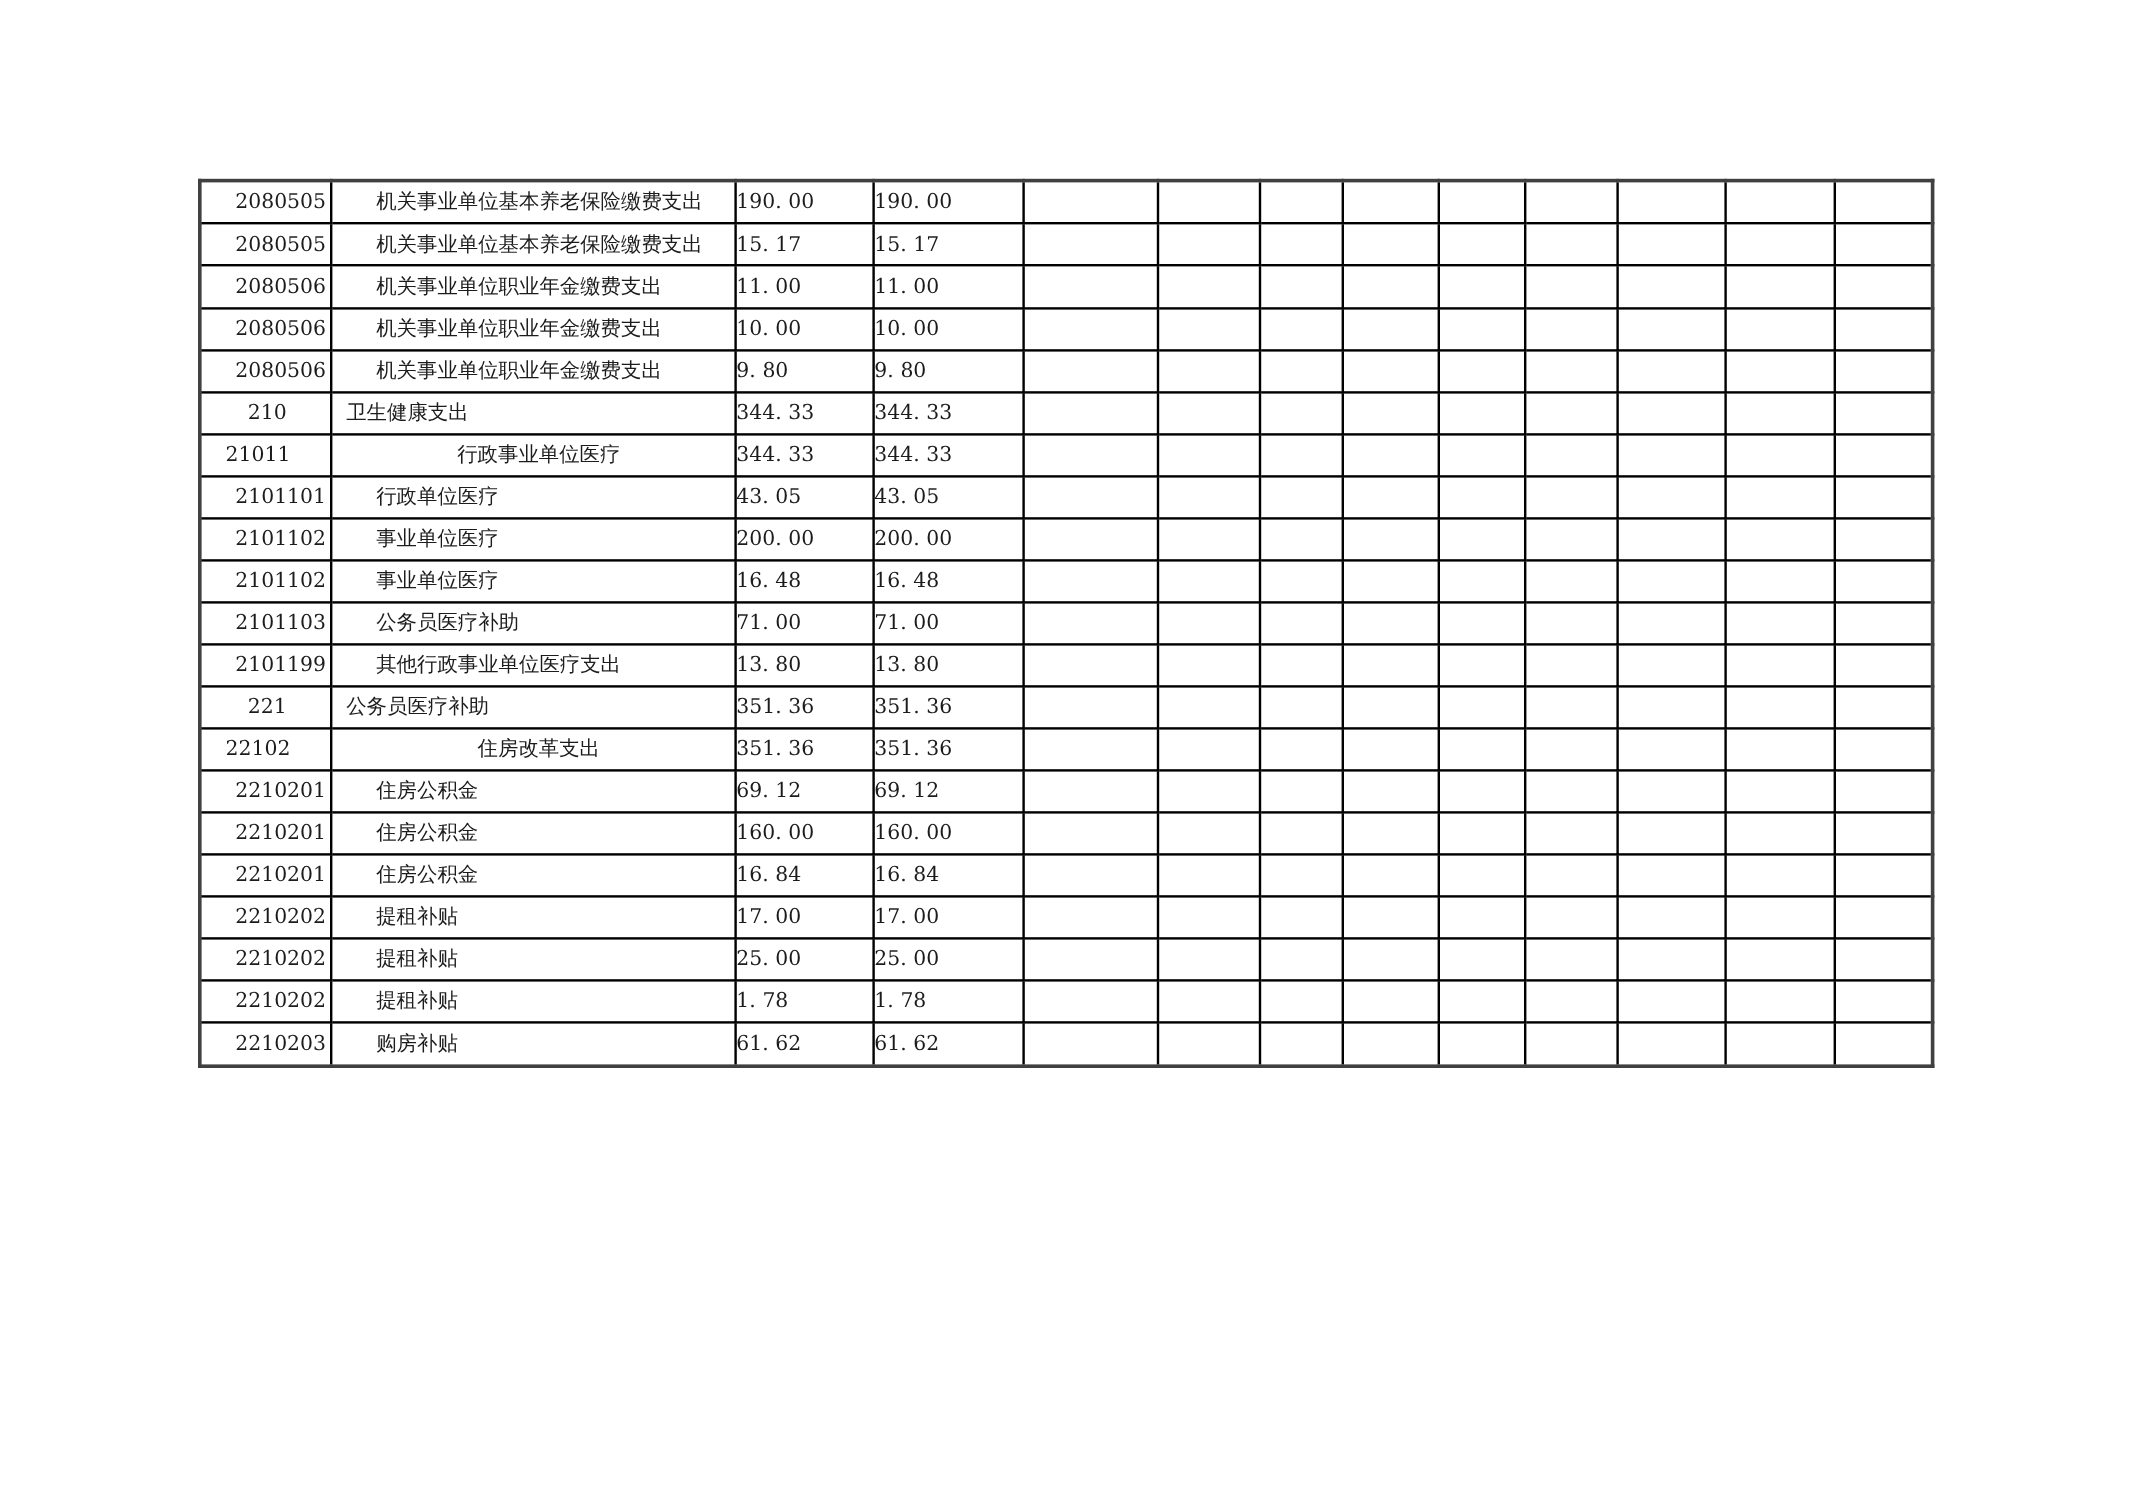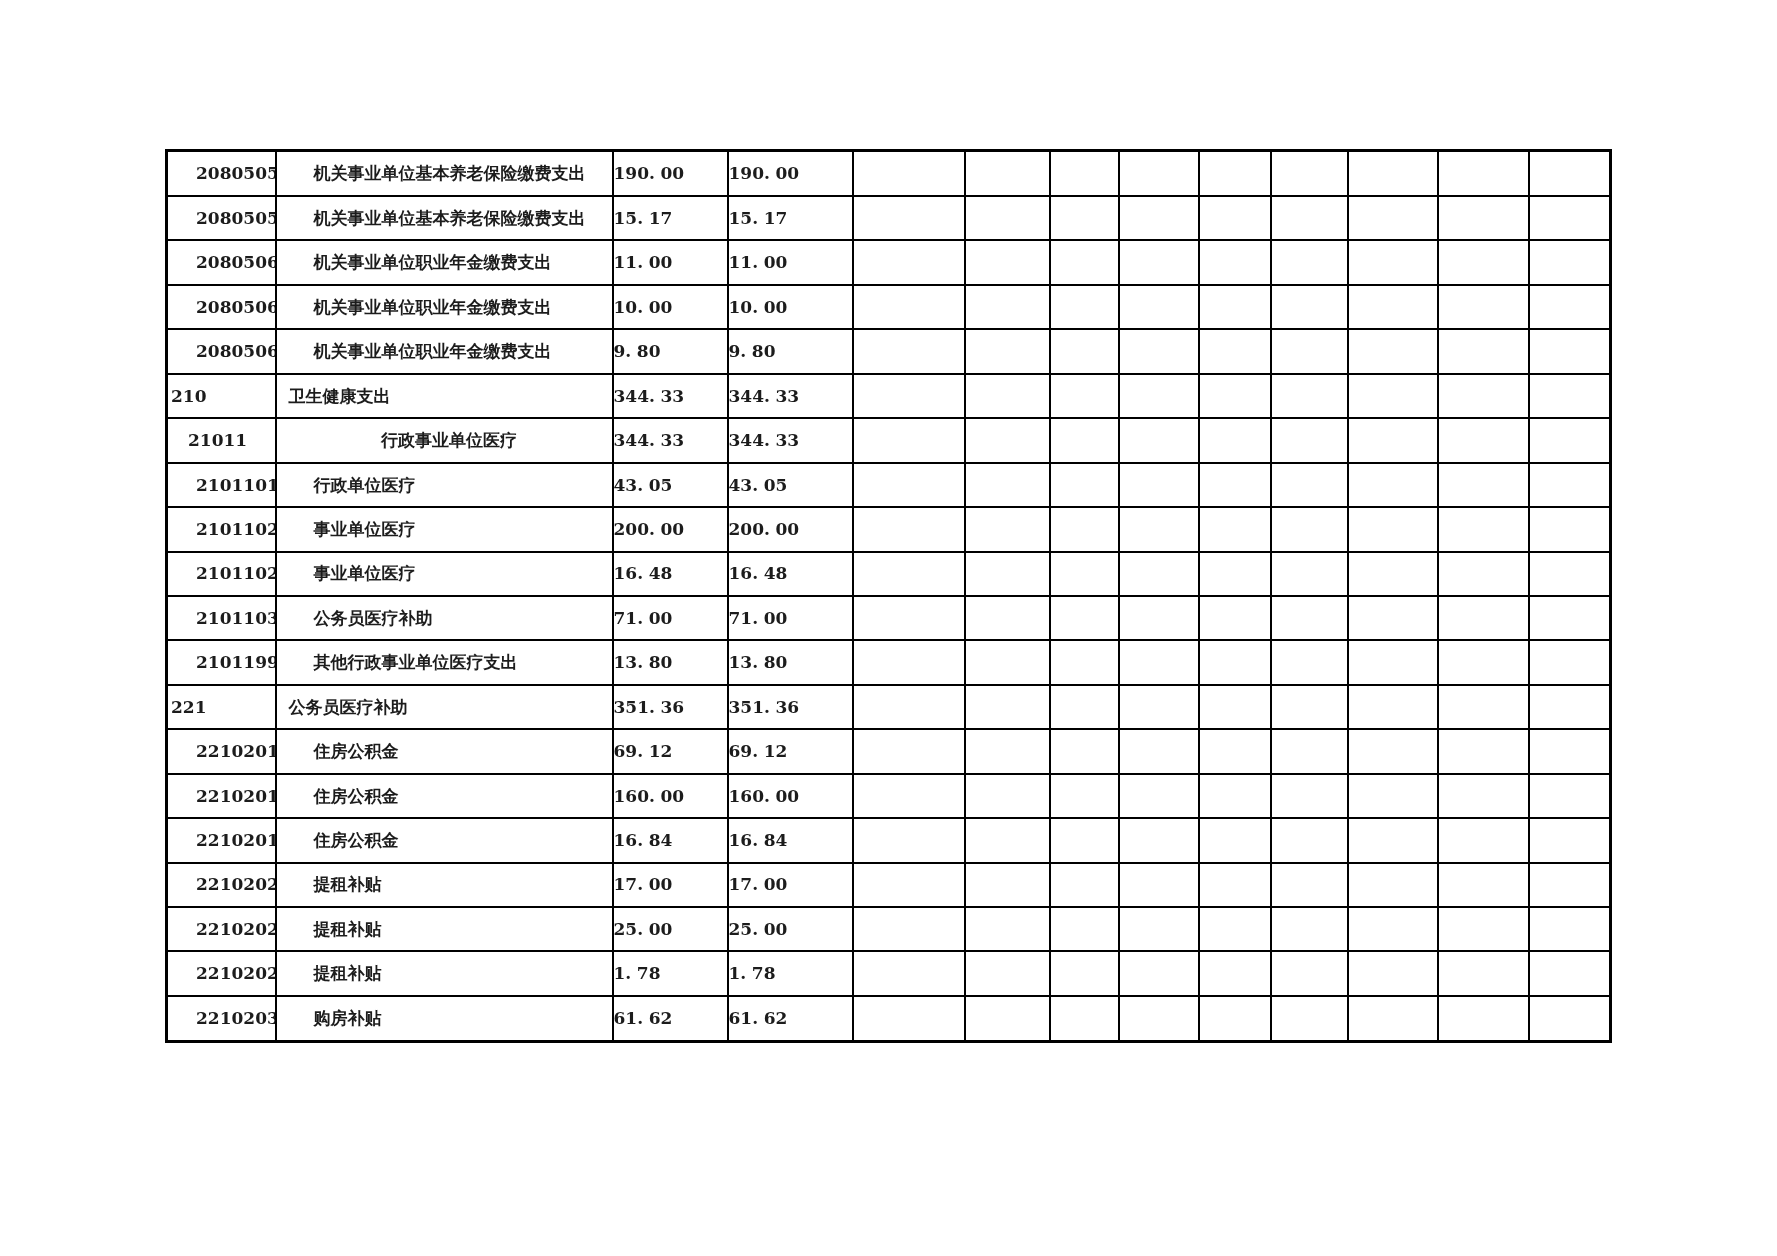--- a/index.html
+++ b/index.html
@@ -13,37 +13,36 @@
     height: 1256px;
     background: #ffffff;
     overflow: hidden;
     font-family: "DejaVu Serif", "Liberation Serif", serif;
   }
   table.budget-table {
     position: absolute;
     left: 165px;
     top: 149px;
     width: 1444px;
-    height: 894px;
+    height: 741px;
     border-collapse: collapse;
     table-layout: fixed;
-    border: 3px solid #000000;
-    font-weight: bold;
+    border: 3px solid #404040;
   }
   table.budget-table td {
     border: 2px solid #000000;
     font-size: 17px;
     color: #1c1c1c;
     padding: 0;
     vertical-align: middle;
     white-space: nowrap;
     overflow: hidden;
     line-height: 1.1;
   }
-  td.code-cell.lvl1 { padding-left: 3px;  }
+  td.code-cell.lvl1 { padding-left: 3px; text-align: center;  }
   td.code-cell.lvl2 { padding-left: 20px; margin-left: 22px; }
   td.code-cell.lvl3 { padding-left: 28px; }
   td.desc-cell.lvl1 { padding-left: 12px;  }
   td.desc-cell.lvl2 { padding-left: 10px; text-align: center; }
   td.desc-cell.lvl3 { padding-left: 37px; }
   td.num-cell {
     text-align: left;
     padding-right: 7px;
   }
 </style>
@@ -257,20 +256,35 @@
           <td class="empty-cell"></td>
           <td class="empty-cell"></td>
           <td class="empty-cell"></td>
           <td class="empty-cell"></td>
           <td class="empty-cell"></td>
           <td class="empty-cell"></td>
           <td class="empty-cell"></td>
           <td class="empty-cell"></td>
         </tr>
         <tr>
+          <td class="code-cell lvl2">22102</td>
+          <td class="desc-cell lvl2">住房改革支出</td>
+          <td class="num-cell">351. 36</td>
+          <td class="num-cell">351. 36</td>
+          <td class="empty-cell"></td>
+          <td class="empty-cell"></td>
+          <td class="empty-cell"></td>
+          <td class="empty-cell"></td>
+          <td class="empty-cell"></td>
+          <td class="empty-cell"></td>
+          <td class="empty-cell"></td>
+          <td class="empty-cell"></td>
+          <td class="empty-cell"></td>
+        </tr>
+        <tr>
           <td class="code-cell lvl3">2210201</td>
           <td class="desc-cell lvl3">住房公积金</td>
           <td class="num-cell">69. 12</td>
           <td class="num-cell">69. 12</td>
           <td class="empty-cell"></td>
           <td class="empty-cell"></td>
           <td class="empty-cell"></td>
           <td class="empty-cell"></td>
           <td class="empty-cell"></td>
           <td class="empty-cell"></td>

